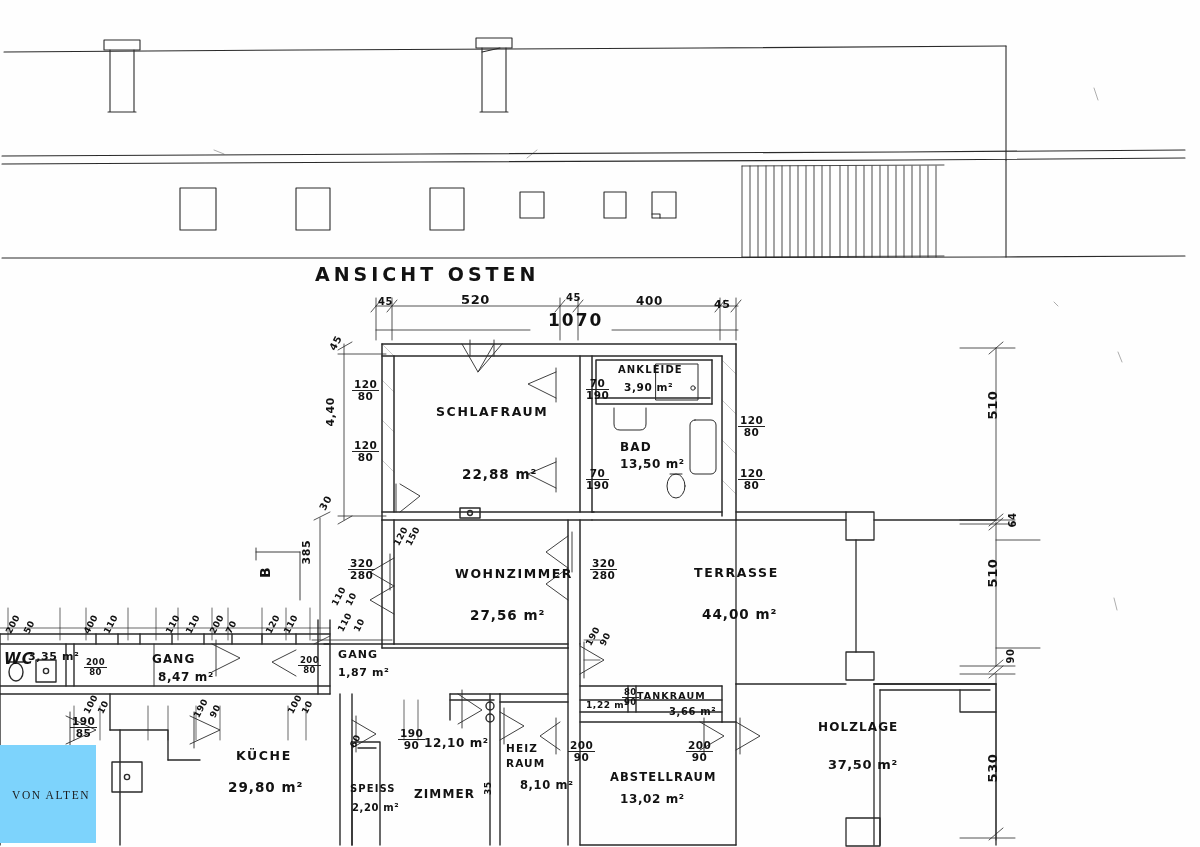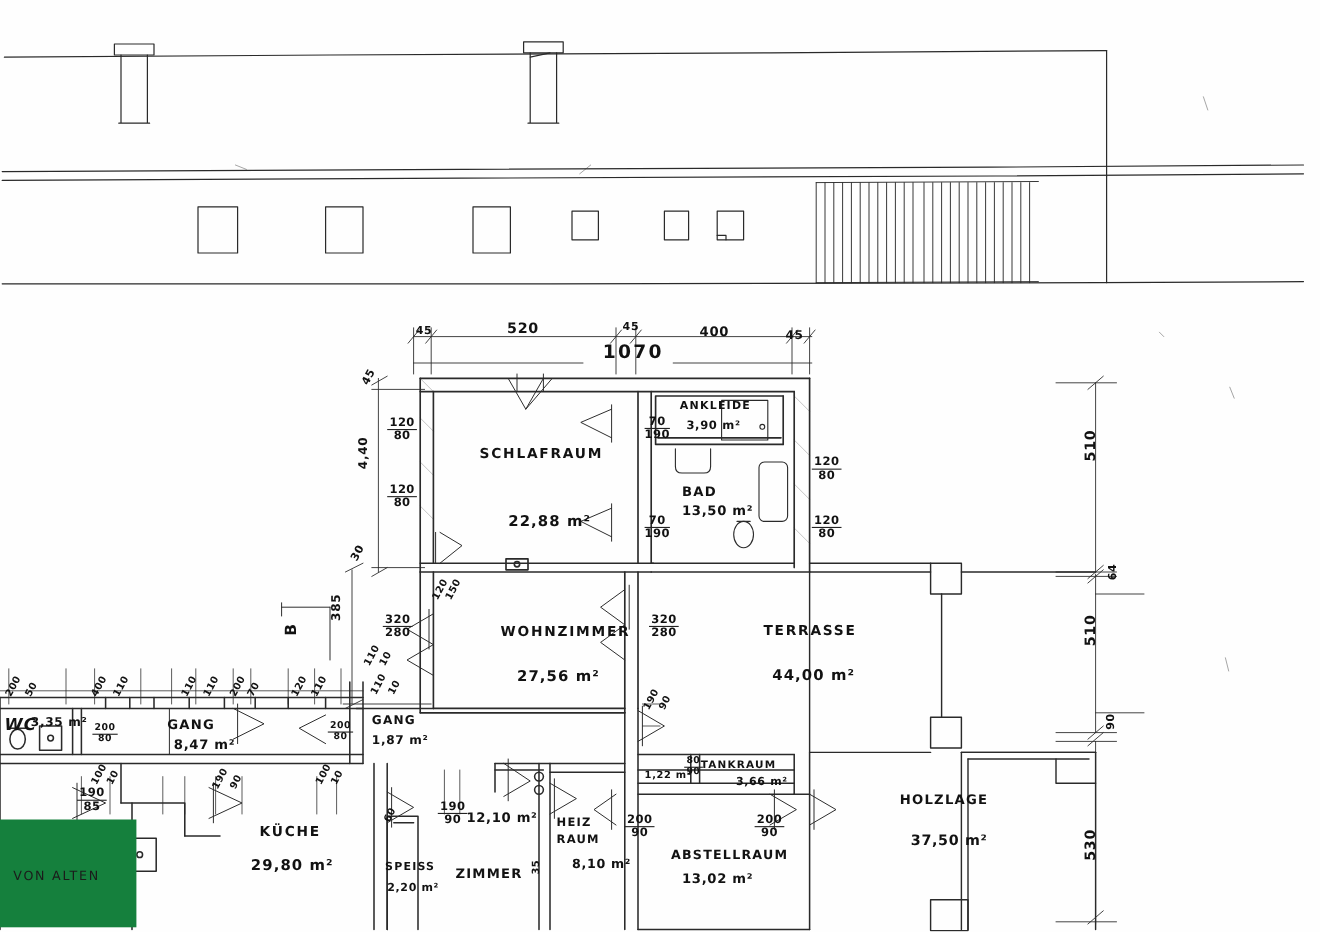--- a/index.html
+++ b/index.html
@@ -23,22 +23,22 @@
   .secmark{font-size:14px;font-weight:700;}
 
   
   .frac{position:absolute;text-align:center;line-height:1.02;
         font-size:10.5px;font-weight:600;letter-spacing:.4px;color:#121212;}
   .frac .b{border-bottom:1px solid #222;padding:0 2px;display:block;}
   .frac .u{display:block;padding-top:.5px;}
   .frac.sm{font-size:8.5px;}
 
   
-  #wm{position:absolute;left:0;top:745px;width:124px;height:98px;
-      background:#15803d;}
+  #wm{position:absolute;left:0;top:745px;width:96px;height:98px;
+      background:#7dd3fc;font-family:Liberation Serif, serif;}
   #wm span{position:absolute;left:12px;top:44px;font-size:11.5px;
            letter-spacing:1.6px;color:#1b1b1b;font-weight:400;}
 </style>
 </head>
 <body>
 
 <div id="sheet">
 
   <svg width="1200" height="847" viewBox="0 0 1200 847">
     <g fill="none" stroke="#2a2a2a" stroke-linecap="round" stroke-linejoin="round">
@@ -293,20 +293,21 @@
         <path d="M1094 88 L1098 100"></path>
         <path d="M1118 352 L1122 362"></path>
         <path d="M1114 598 L1117 610"></path>
         <path d="M1054 302 L1058 306"></path>
         <path d="M214 150 L224 154"></path>
         <path d="M527 158 L537 150"></path>
       </g>
     </g>
   </svg>
 
+  <div class="hand title-el" style="left:315px;top:263px;">ANSICHT  OSTEN</div>
 
   <div class="hand dim" style="left:378px;top:296px;font-size:10px;">45</div>
   <div class="hand dim" style="left:461px;top:292px;font-size:13px;">520</div>
   <div class="hand dim" style="left:566px;top:292px;font-size:10px;">45</div>
   <div class="hand dim" style="left:636px;top:294px;font-size:12px;">400</div>
   <div class="hand dim" style="left:714px;top:298px;font-size:11px;">45</div>
   <div class="hand tot" style="left:548px;top:310px;">1070</div>
 
   <div class="hand dim" style="left:332px;top:344px;font-size:10px;transform:rotate(-62deg);">45</div>
   <div class="hand dim" style="left:330px;top:420px;transform:rotate(-90deg);">4,40</div>

